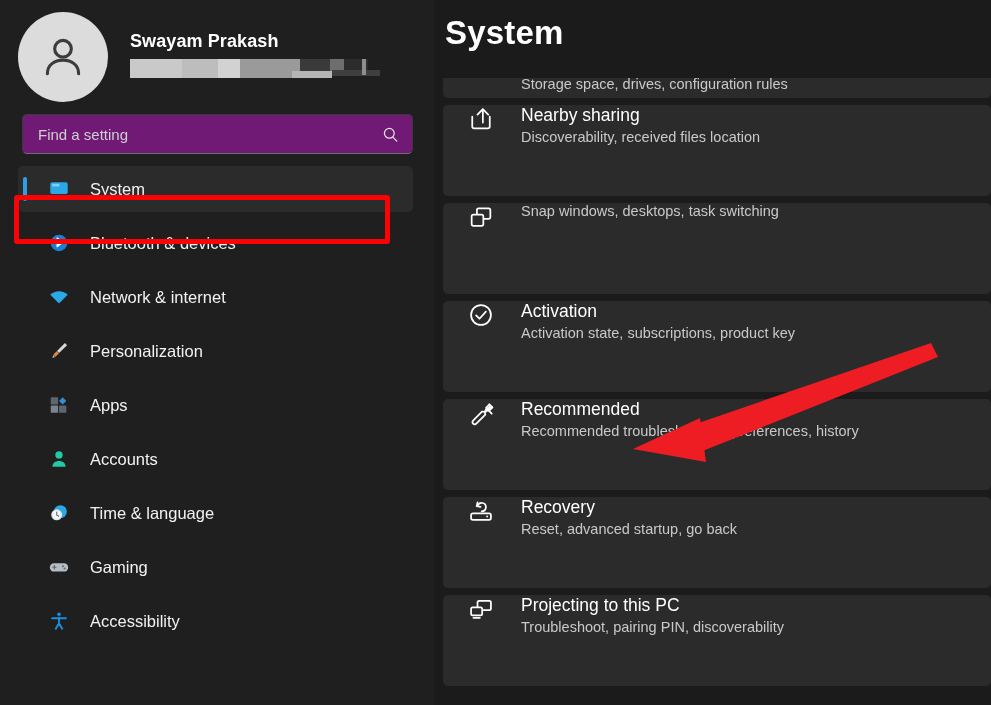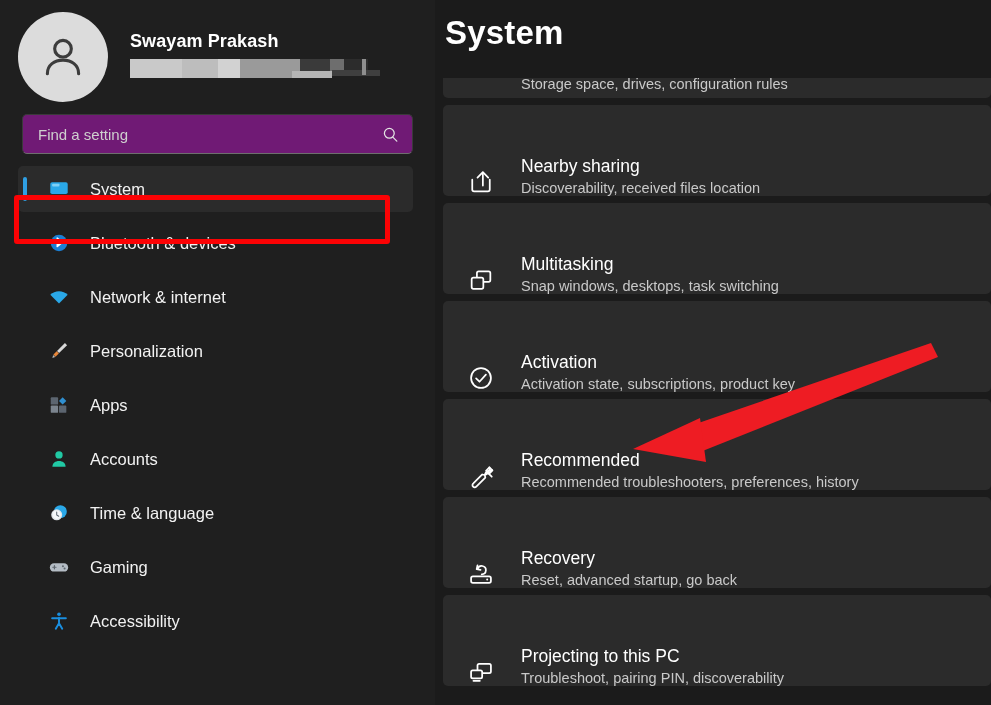--- a/index.html
+++ b/index.html
@@ -79,21 +79,21 @@
     display:flex; align-items:flex-start;
   }
   .page-title {
     color:#ffffff; font-size:33px; font-weight:bold;
     padding-left:2px; padding-top:14px; letter-spacing:.2px;
   }
   .rows { position:absolute; left:0; top:0; right:0; bottom:0; padding-top:52px; }
   .row {
     background:#2b2b2b; border-radius:5px;
     height:91px; margin-bottom:7px;
-    display:flex; align-items:flex-end; padding-left:24px;
+    display:flex; align-items:flex-start; padding-left:24px;
   }
   .row.clipped { height:46px; align-items:flex-end; padding-bottom:6px; }
   .row-ico { width:44px; flex:0 0 44px; display:flex; align-items:center; justify-content:flex-start; color:#ffffff; }
   .row-text { margin-left:10px; }
   .row-title { color:#ffffff; font-size:17.5px; margin-bottom:3px; }
   .row-sub { color:#c9c9c9; font-size:14.5px; }
   .clipped .row-text { margin-left:54px;text-align:center; }
 
   
   .arrow-svg { position:absolute; left:0; top:0; width:991px; height:705px; pointer-events:none; z-index:9; }
@@ -270,21 +270,20 @@
       </div>
 
       <div class="row">
         <span class="row-ico">
           <svg width="28" height="28" viewBox="0 0 24 24" fill="none" stroke="currentColor" stroke-width="1.5" stroke-linejoin="round">
             <rect x="8.5" y="4.5" width="11.5" height="9" rx="1.5"></rect>
             <rect x="4" y="10" width="10" height="9.5" rx="1.5" fill="#2b2b2b"></rect>
           </svg>
         </span>
         <div class="row-text">
-          <div class="row-title">Multitasking</div>
           <div class="row-sub">Snap windows, desktops, task switching</div>
         </div>
       </div>
 
       <div class="row">
         <span class="row-ico">
           <svg width="28" height="28" viewBox="0 0 24 24" fill="none" stroke="currentColor" stroke-width="1.5" stroke-linecap="round" stroke-linejoin="round">
             <circle cx="12" cy="12" r="8.5"></circle>
               <path d="M7.8 12.3l2.9 2.9 5.5-6.1"></path>
           </svg>

